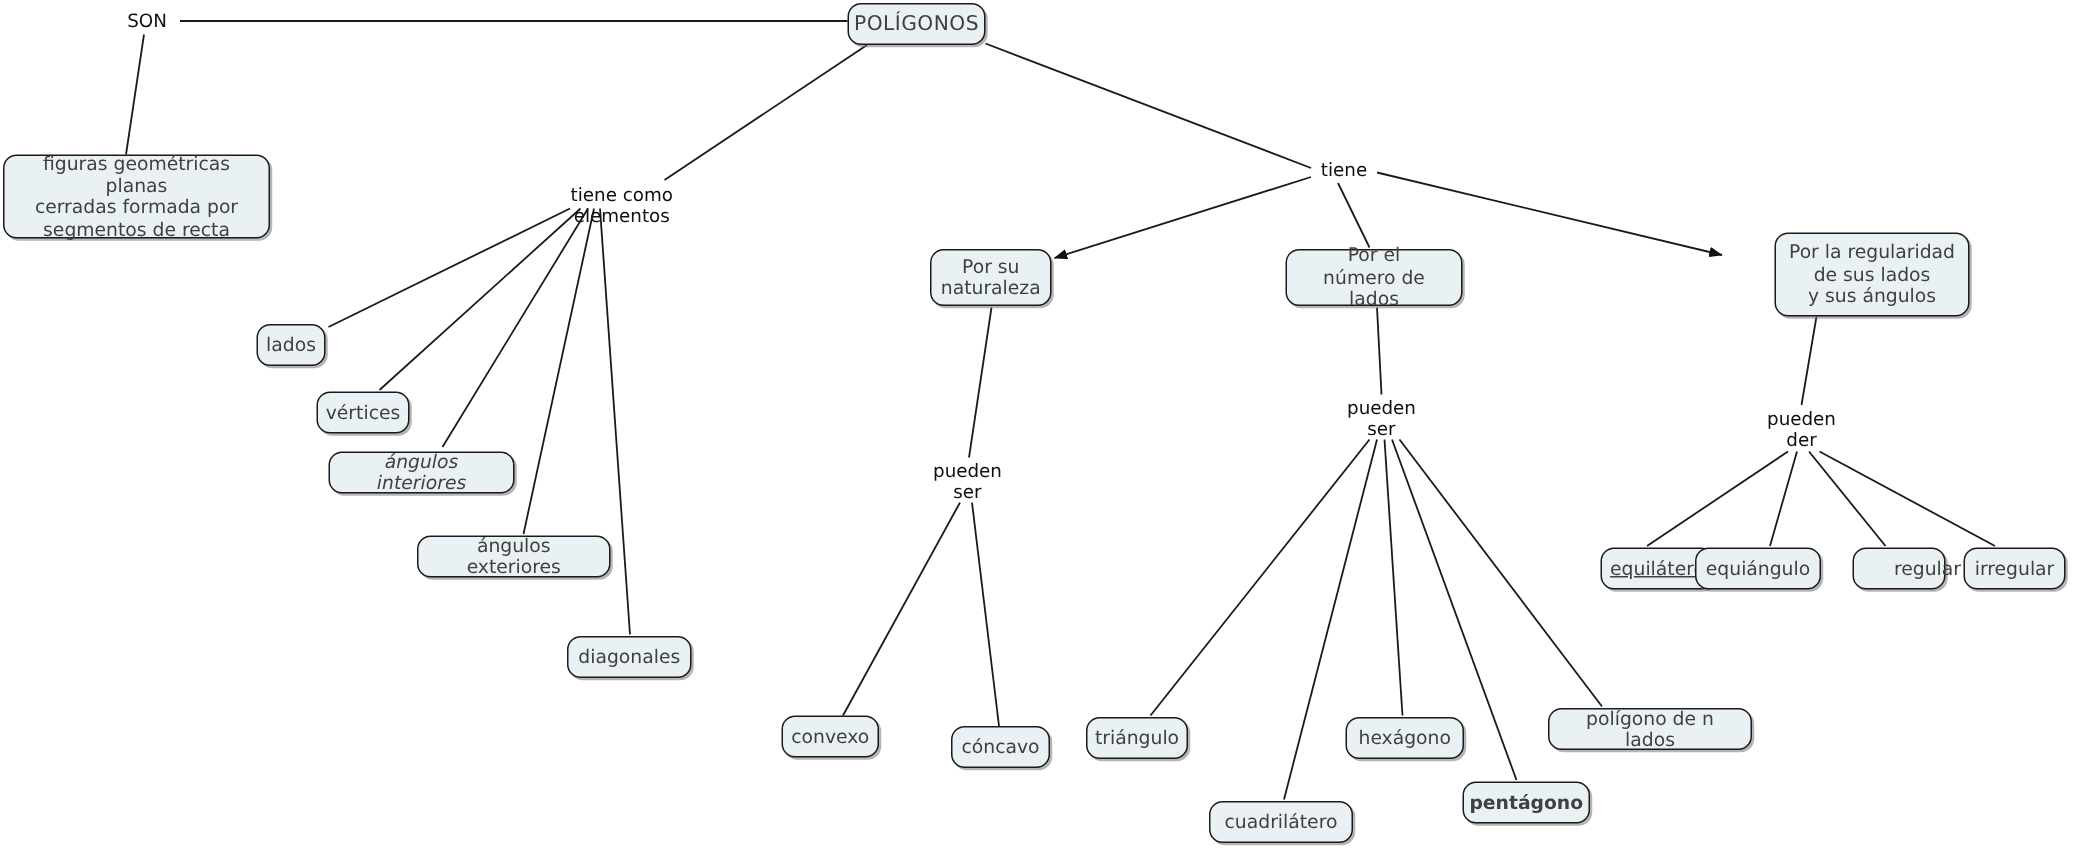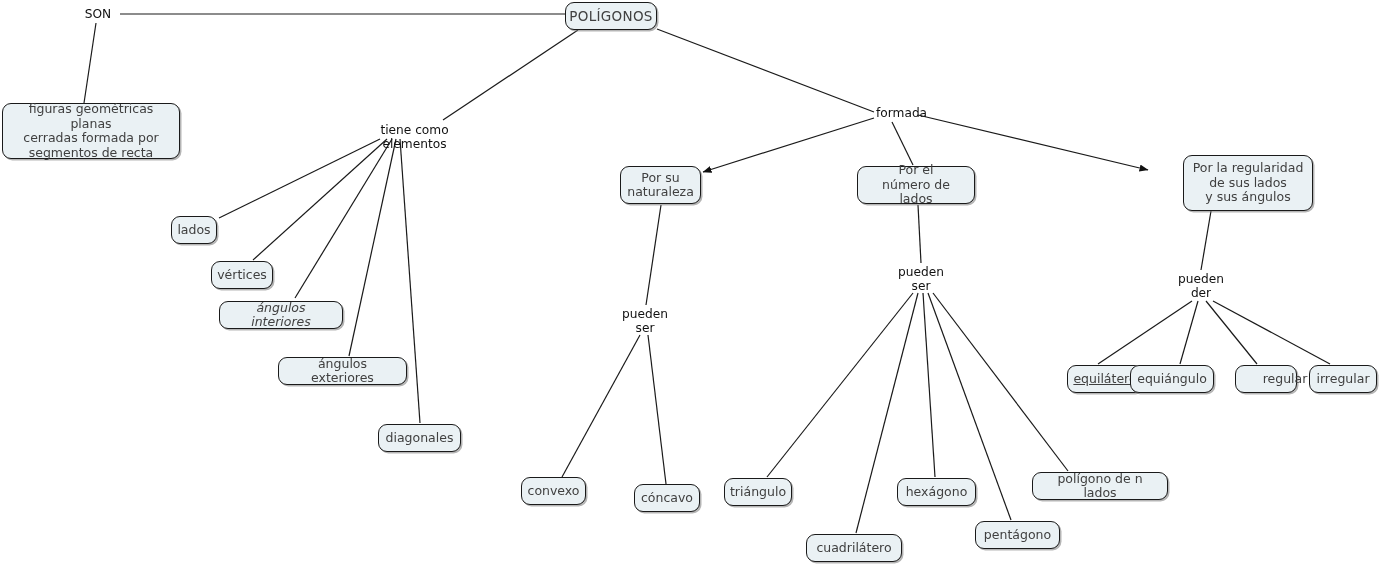--- a/index.html
+++ b/index.html
@@ -108,34 +108,34 @@
       <div class="node" style="left: 378px; top: 424px; width: 83px; height: 28px;">diagonales</div>
       <div class="node" style="left: 620px; top: 166px; width: 81px; height: 38px;">Por su
 naturaleza</div>
       <div class="node" style="left: 521px; top: 477px; width: 65px; height: 28px;">convexo</div>
       <div class="node" style="left: 634px; top: 484px; width: 66px; height: 28px;">cóncavo</div>
       <div class="node" style="left: 857px; top: 166px; width: 118px; height: 38px;">Por el
 número de lados</div>
       <div class="node" style="left: 724px; top: 478px; width: 68px; height: 28px;">triángulo</div>
       <div class="node" style="left: 806px; top: 534px; width: 96px; height: 28px;">cuadrilátero</div>
       <div class="node" style="left: 897px; top: 478px; width: 79px; height: 28px;">hexágono</div>
-      <div class="node" style="left: 975px; top: 521px; width: 85px; height: 28px;">pentágono</div>
+      <div class="node" style="left: 975px; top: 521px; width: 85px; height: 28px; font-weight: bold;">pentágono</div>
       <div class="node" style="left: 1032px; top: 472px; width: 136px; height: 28px;">polígono de n lados</div>
       <div class="node" style="left: 1150px; top: 155px; width: 130px; height: 56px; margin-left: 33px;">Por la regularidad
 de sus lados
 y sus ángulos</div>
       <div class="node" style="left: 1067px; top: 365px; width: 76px; height: 28px; text-decoration: underline;">equilátero</div>
       <div class="node" style="left: 1130px; top: 365px; width: 84px; height: 28px;">equiángulo</div>
       <div class="node" style="left: 1235px; top: 365px; width: 62px; height: 28px; padding-left: 45px;">regular</div>
       <div class="node" style="left: 1309px; top: 365px; width: 68px; height: 28px;">irregular</div>
     </div>
   <div id="label-layer">
       <div class="linklabel" style="left: 80px; top: 7px; width: 36px;">SON</div>
       <div class="linklabel" style="left: 349px; top: 123px; width: 131px;">tiene como elementos</div>
-      <div class="linklabel" style="left: 876px; top: 106px; width: 40px;">formada</div>
+      <div class="linklabel" style="left: 876px; top: 106px; width: 40px;">tiene</div>
       <div class="linklabel" style="left: 622px; top: 307px; width: 46px;">pueden
 ser</div>
       <div class="linklabel" style="left: 898px; top: 265px; width: 46px;">pueden
 ser</div>
       <div class="linklabel" style="left: 1178px; top: 272px; width: 46px;">pueden
 der</div>
     </div>
 </div>
 
 </body></html>

